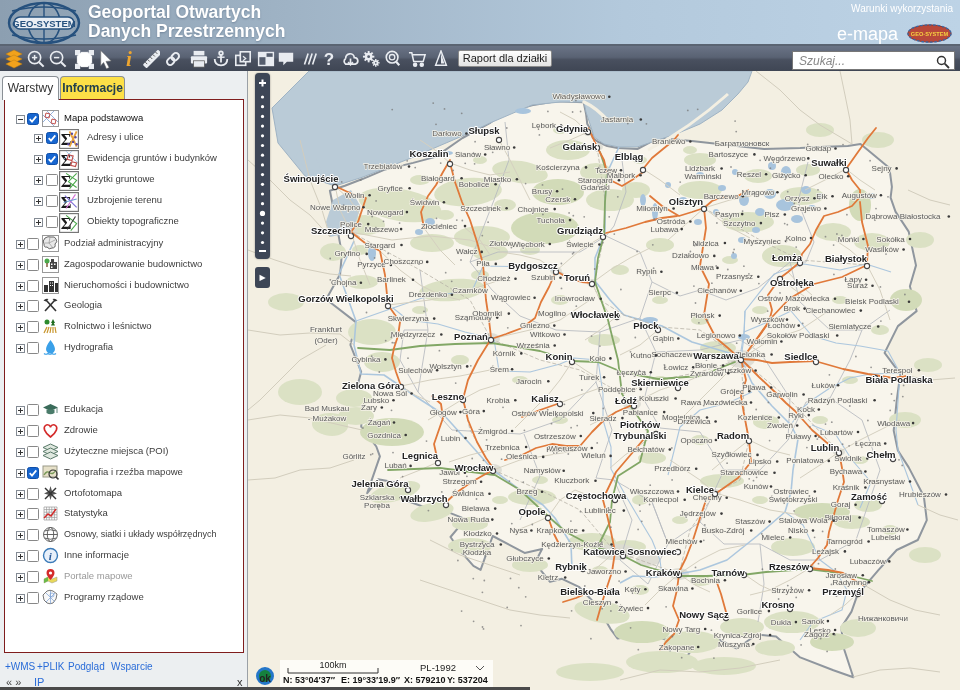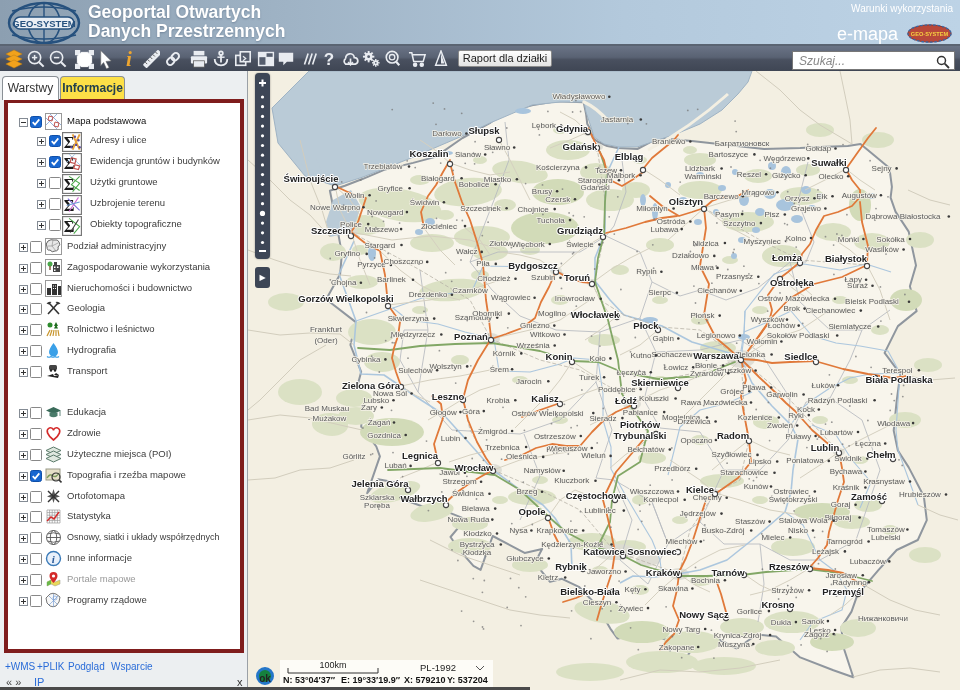--- a/index.html
+++ b/index.html
@@ -10,21 +10,21 @@
 #tbar{position:absolute;left:0;top:46px;width:960px;height:25px;background:linear-gradient(#6a7486,#596273 45%,#49505f 55%,#3f4654)}
 .ti{position:absolute;top:3px;width:20px;height:20px;display:flex;align-items:center;justify-content:center}
 #raport{position:absolute;left:458px;top:50px;width:94px;height:17px;background:linear-gradient(#fdfdfd,#e4e4e4);border:1px solid #8a8a8a;border-radius:2px;font-size:11px;color:#222;text-align:center;line-height:15px}
 #szukaj{position:absolute;left:792px;top:51px;width:163px;height:19px;background:#fff;border:1px solid #777}
 #szukaj .ph{position:absolute;left:6px;top:2px;color:#888;font-style:italic;font-size:12px}
 
 #lp{position:absolute;left:0;top:71px;width:248px;height:619px;background:#eceff1;border-right:1px solid #9aa0a6}
 .tab{position:absolute;top:5px;height:23px;border:1px solid #8a9096;border-bottom:none;border-radius:4px 4px 0 0;font-size:12px;text-align:center;padding-top:4px}
 #tab1{left:2px;width:57px;background:#fff;color:#333;z-index:3;height:24px}
 #tab2{left:60px;width:65px;background:#fde047;color:#23404c;font-weight:bold}
-#tbox{position:absolute;left:4px;top:28px;width:240px;height:554px;background:#fff;border:4px solid #7f1d1d;z-index:1;overflow:hidden}
+#tbox{position:absolute;left:4px;top:28px;width:240px;height:554px;background:#fff;border:1px solid #7f1d1d;z-index:1;overflow:hidden}
 .trow{position:absolute;left:0;width:238px;height:20px;font-size:9.5px;color:#333}
 .tp{position:absolute;display:inline-block}
 .tl{white-space:nowrap}
 #wms{position:absolute;left:0;top:590px;font-size:10px;color:#2a6cd8;width:248px}
 #wms span{position:absolute}
 #lpbot{position:absolute;left:0px;top:605px;width:247px;height:14px;font-size:11px;color:#444}
 #map{position:absolute;left:248px;top:71px;width:712px;height:619px;overflow:hidden}
 #zbar{position:absolute;left:7px;top:2px;width:15px;height:186px;background:#3d4656;border-radius:4px;box-shadow:0 0 2px rgba(0,0,0,.4)}
 #zarr{position:absolute;left:7px;top:196px;width:15px;height:21px;background:#3d4656;border-radius:3px;color:#fff;font-size:8px;text-align:center;line-height:21px}
 #obar{position:absolute;left:32px;top:589px;width:213px;height:27px;background:rgba(253,252,248,.95)}
@@ -1624,21 +1624,21 @@
             <circle cx="5" cy="5" r="2.5" fill="#4aa84a"></circle>
             <rect x="4.3" y="7" width="1.4" height="4" fill="#7a5230"></rect>
             <rect x="8" y="6" width="7" height="7" fill="#444"></rect>
             <rect x="9" y="3" width="3" height="3" fill="#444"></rect>
             <g fill="#fff">
               <rect x="9" y="7.5" width="1.5" height="1.5"></rect>
               <rect x="12" y="7.5" width="1.5" height="1.5"></rect>
               <rect x="9" y="10.5" width="1.5" height="1.5"></rect>
             </g>
           </svg></span>
-        <span style="left:59px;top:0px" class="tp tl" style2=""><span style="font-weight:normal;color:#3c3c3c">Zagospodarowanie wykorzystania</span></span>
+        <span style="left:59px;top:0px" class="tp tl" style2=""><span style="font-weight:normal;color:#3c3c3c">Zagospodarowanie budownictwo</span></span>
       </div>
       <div class="trow" style="top:178.60000000000002px">
         <span style="left:11px;top:3px" class="tp"><svg width="9" height="9" viewBox="0 0 9 9">
             <rect x="0.5" y="0.5" width="8" height="8" fill="#fdfdfd" stroke="#848b94"></rect>
             <line x1="2" y1="4.5" x2="7" y2="4.5" stroke="#333" stroke-width="1"></line>
             <line x1="4.5" y1="2" x2="4.5" y2="7" stroke="#333" stroke-width="1"></line>
           </svg></span>
         <span style="left:22px;top:1px" class="tp"><svg width="12" height="12" viewBox="0 0 12 12">
             <rect x="0.5" y="0.5" width="11" height="11" rx="1" fill="#fff" stroke="#888"></rect>
           </svg></span>
@@ -1706,38 +1706,20 @@
             <line x1="4.5" y1="2" x2="4.5" y2="7" stroke="#333" stroke-width="1"></line>
           </svg></span>
         <span style="left:22px;top:1px" class="tp"><svg width="12" height="12" viewBox="0 0 12 12">
             <rect x="0.5" y="0.5" width="11" height="11" rx="1" fill="#fff" stroke="#888"></rect>
           </svg></span>
         <span style="left:37px;top:-2px" class="tp"><svg width="17" height="17" viewBox="0 0 17 17">
             <path d="M8.5,1 q4.5,6 4.5,9 a4.5,4.5 0 0 1 -9,0 q0,-3 4.5,-9" fill="#3aa0e8"></path>
             <path d="M2,14.5 q2,1.5 4,0 q2,1.5 4,0 q2,1.5 4,0" stroke="#3aa0e8" fill="none" stroke-width="1.2"></path>
           </svg></span>
         <span style="left:59px;top:0px" class="tp tl" style2=""><span style="font-weight:normal;color:#3c3c3c">Hydrografia</span></span>
-      </div>
-      <div class="trow" style="top:261.80000000000007px">
-        <span style="left:11px;top:3px" class="tp"><svg width="9" height="9" viewBox="0 0 9 9">
-            <rect x="0.5" y="0.5" width="8" height="8" fill="#fdfdfd" stroke="#848b94"></rect>
-            <line x1="2" y1="4.5" x2="7" y2="4.5" stroke="#333" stroke-width="1"></line>
-            <line x1="4.5" y1="2" x2="4.5" y2="7" stroke="#333" stroke-width="1"></line>
-          </svg></span>
-        <span style="left:22px;top:1px" class="tp"><svg width="12" height="12" viewBox="0 0 12 12">
-            <rect x="0.5" y="0.5" width="11" height="11" rx="1" fill="#fff" stroke="#888"></rect>
-          </svg></span>
-        <span style="left:37px;top:-2px" class="tp"><svg width="17" height="17" viewBox="0 0 17 17">
-            <rect x="4" y="2" width="8" height="5" rx="1.5" fill="#444"></rect>
-            <circle cx="6" cy="7.5" r="1.2" fill="#222"></circle>
-            <circle cx="10" cy="7.5" r="1.2" fill="#222"></circle>
-            <path d="M2,13 l6,-2 1,2 5,-1 -1,3 z" fill="#222"></path>
-            <path d="M11,10 l3,2 h-5 z" fill="#222"></path>
-          </svg></span>
-        <span style="left:59px;top:0px" class="tp tl" style2=""><span style="font-weight:normal;color:#3c3c3c">Transport</span></span>
       </div>
       <div class="trow" style="top:303.4000000000001px">
         <span style="left:11px;top:3px" class="tp"><svg width="9" height="9" viewBox="0 0 9 9">
             <rect x="0.5" y="0.5" width="8" height="8" fill="#fdfdfd" stroke="#848b94"></rect>
             <line x1="2" y1="4.5" x2="7" y2="4.5" stroke="#333" stroke-width="1"></line>
             <line x1="4.5" y1="2" x2="4.5" y2="7" stroke="#333" stroke-width="1"></line>
           </svg></span>
         <span style="left:22px;top:1px" class="tp"><svg width="12" height="12" viewBox="0 0 12 12">
             <rect x="0.5" y="0.5" width="11" height="11" rx="1" fill="#fff" stroke="#888"></rect>
           </svg></span>

